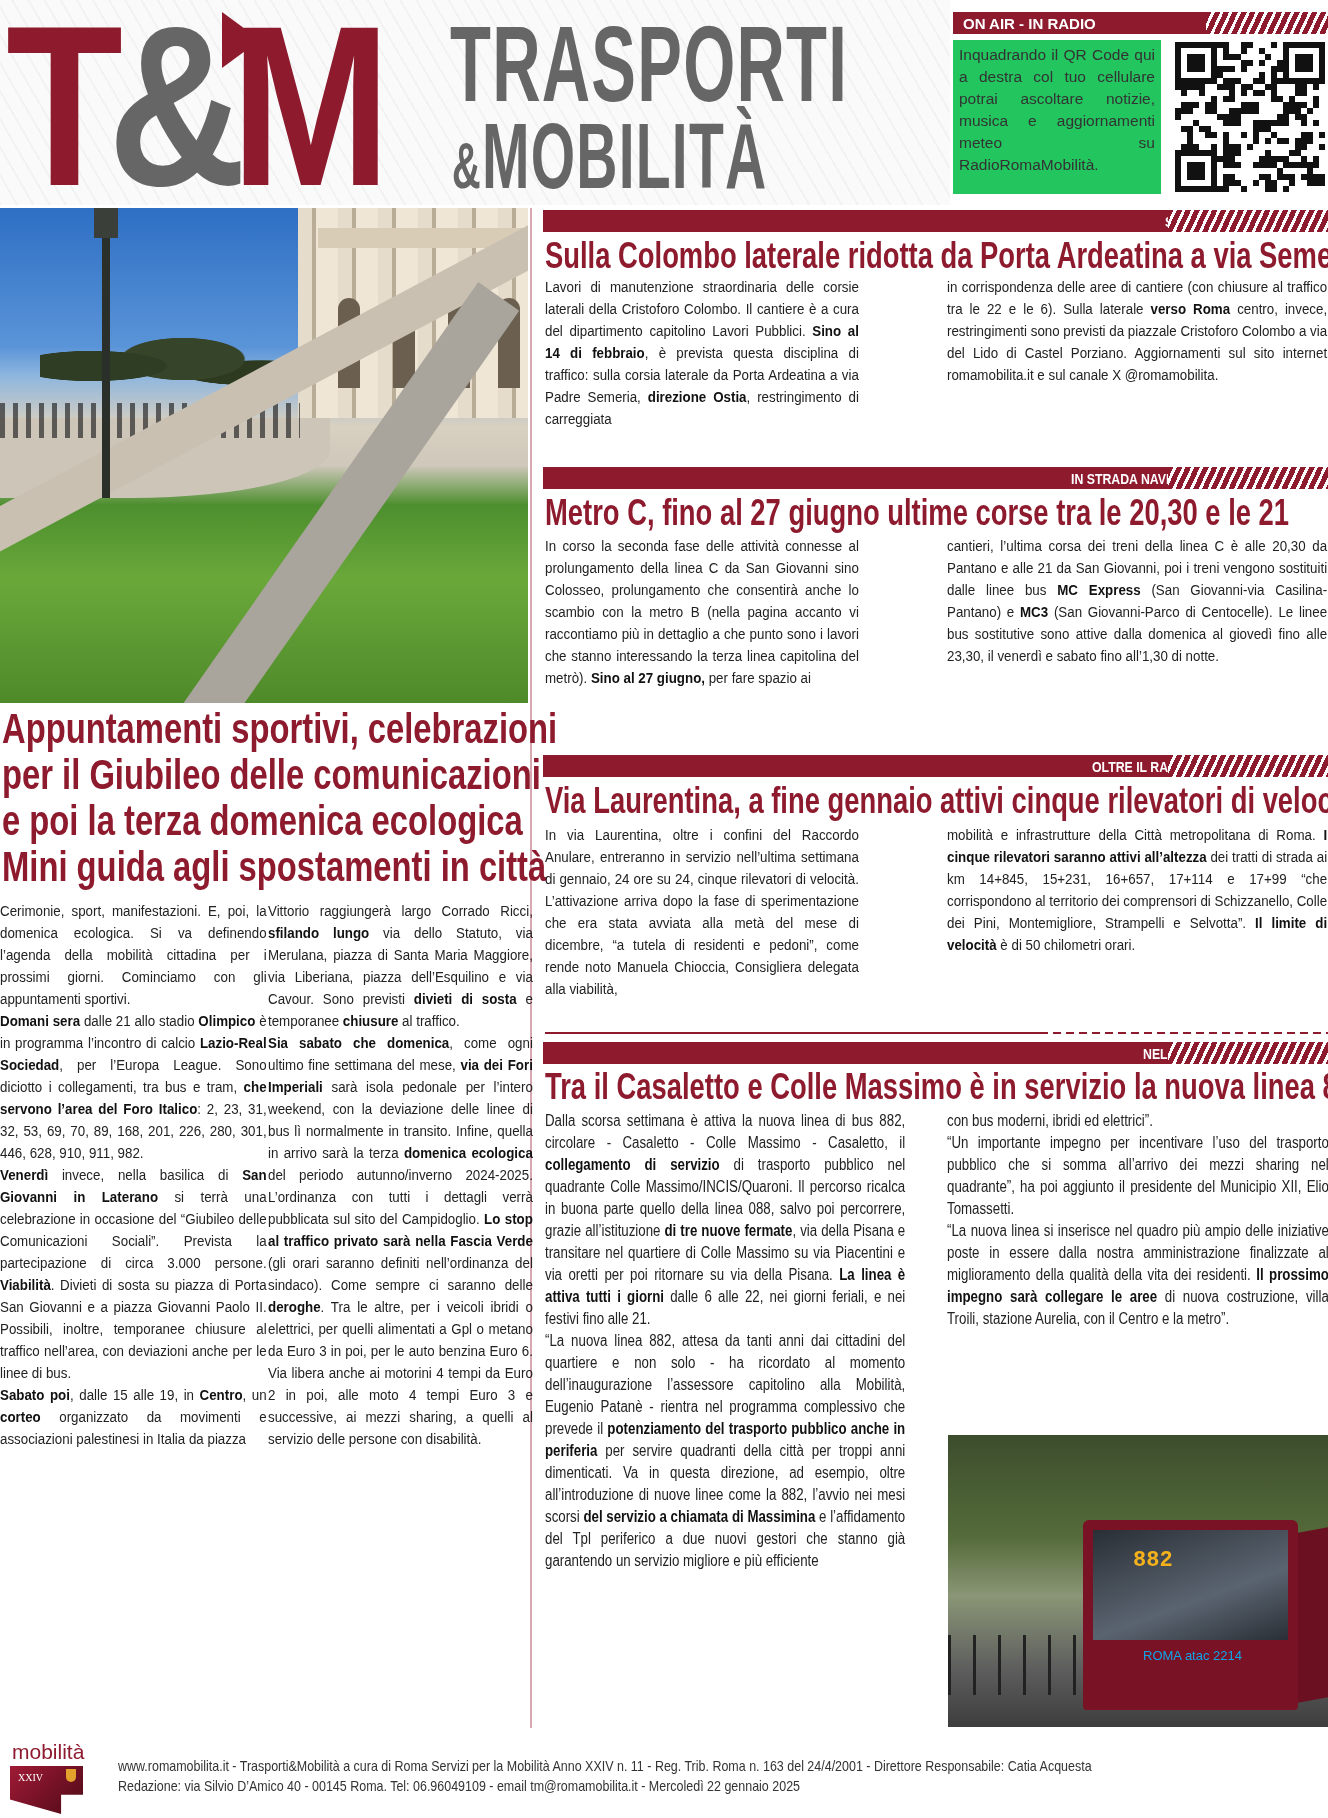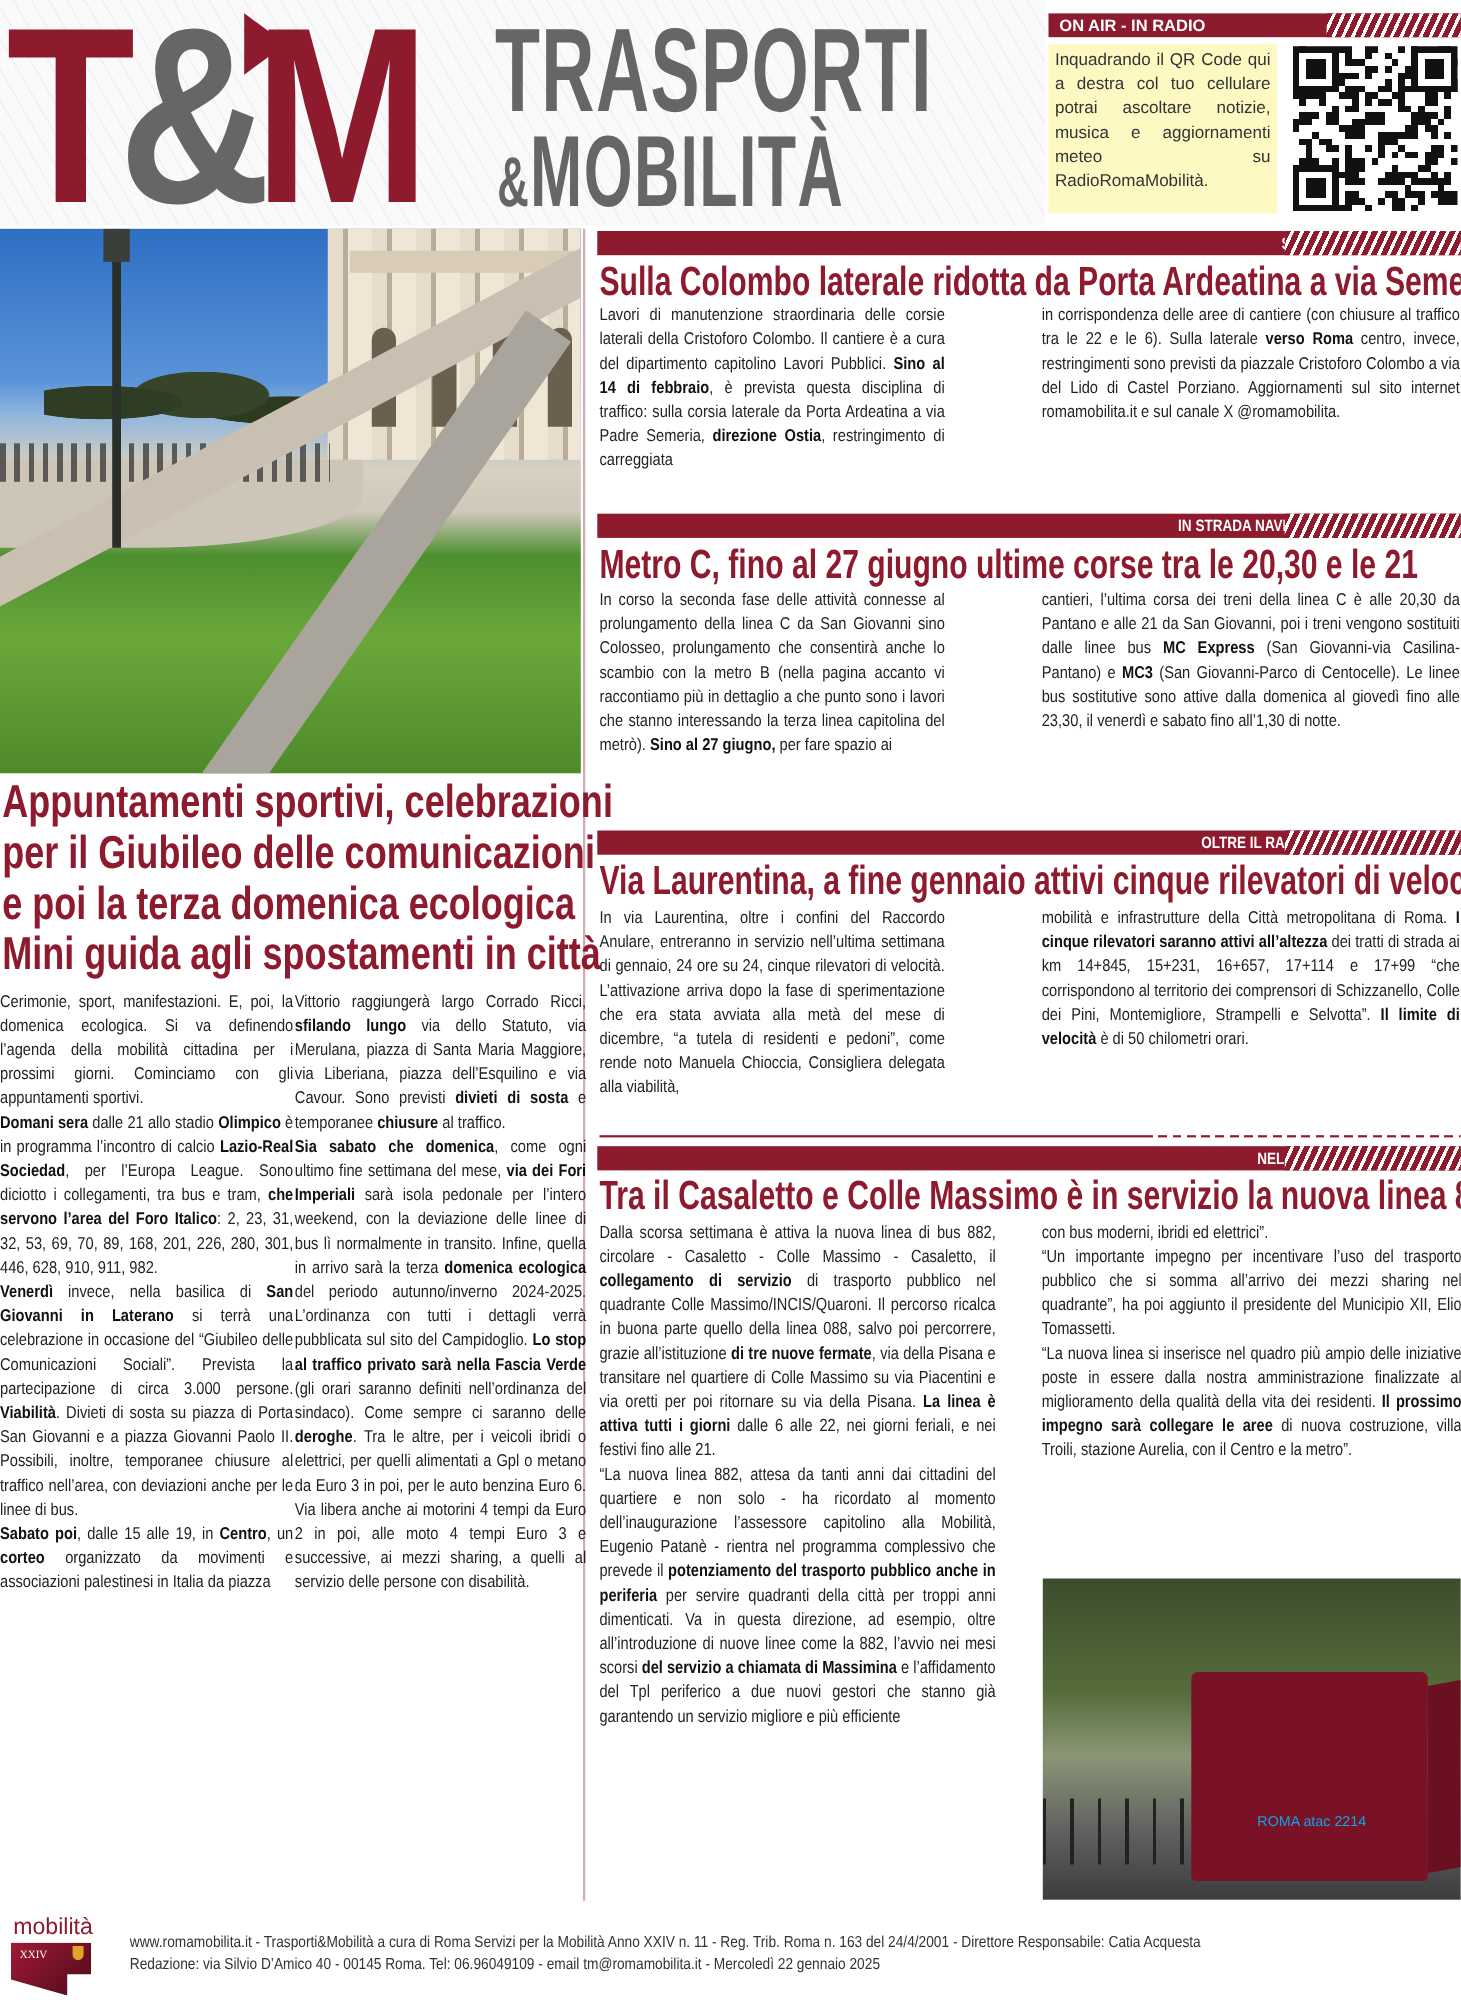--- a/index.html
+++ b/index.html
@@ -24,21 +24,21 @@
     letter-spacing:2px; transform:scaleX(0.62); transform-origin:left top; line-height:1; }
   .title-2 .amp { font-size:64px; }
 
   
   #radio { position:absolute; left:953px; top:12px; width:413px; height:190px; }
   .radio-bar { height:22px; background:var(--wine); color:#fff; font-weight:bold; font-size:15px;
     padding:3px 0 0 10px; position:relative; width:100%;
     clip-path: polygon(0 0, 100% 0, 100% 100%, 0 100%); }
   .radio-bar .stripes, .sec-bar .stripes { position:absolute; right:0; top:0; bottom:0; width:160px;
     background: repeating-linear-gradient(115deg, var(--wine) 0 5px, #fff 5px 8px); }
-  .radio-body { position:absolute; left:0; top:28px; width:208px; height:154px; background:#fef9c3;
+  .radio-body { position:absolute; left:0; top:28px; width:208px; height:154px; background:#22c55e;
     padding:4px 6px; font-size:15.5px; line-height:22px; text-align:justify; color:#333; }
   .qr { position:absolute; left:222px; top:30px; width:150px; height:150px; background:#fff; }
   .qr svg { width:100%; height:100%; }
   .dash-line { position:absolute; left:0; top:198px; width:100%; height:3px;
     background: linear-gradient(90deg, var(--wine) 0 62%, transparent 62%); }
   .dash-line::after { content:""; position:absolute; left:62%; right:0; top:0; height:3px;
     background: repeating-linear-gradient(90deg, var(--wine) 0 9px, transparent 9px 14px); }
 
   
   #photo-basilica { position:absolute; left:0; top:208px; width:528px; height:495px; overflow:hidden;
@@ -438,20 +438,23 @@
 
 <div class="sec-bar" style="left:543px;top:1042px;width:785px;"><span class="lbl">NEL QUADRANTE OVEST</span><span class="stripes"></span></div>
 <div class="headline" style="left:545px;top:1068px;font-size:37px;">Tra il Casaletto e Colle Massimo è in servizio la nuova linea 882</div>
 <div class="col rich" style="left:545px;top:1110px;width:434px;font-size:16px;transform:scaleX(0.83);"><span>Dalla scorsa settimana è attiva la nuova linea di bus 882, circolare - Casaletto - Colle Massimo - Casaletto, il </span><b>collegamento di servizio</b><span> di trasporto pubblico nel quadrante Colle Massimo/INCIS/Quaroni. Il percorso ricalca in buona parte quello della linea 088, salvo poi percorrere, grazie all’istituzione </span><b>di tre nuove fermate</b><span>, via della Pisana e transitare nel quartiere di Colle Massimo su via Piacentini e via oretti per poi ritornare su via della Pisana. </span><b>La linea è attiva tutti i giorni</b><span> dalle 6 alle 22, nei giorni feriali, e nei festivi fino alle 21.</span><br><span>“La nuova linea 882, attesa da tanti anni dai cittadini del quartiere e non solo - ha ricordato al momento dell’inaugurazione l’assessore capitolino alla Mobilità, Eugenio Patanè - rientra nel programma complessivo che prevede il </span><b>potenziamento del trasporto pubblico anche in periferia</b><span> per servire quadranti della città per troppi anni dimenticati. Va in questa direzione, ad esempio, oltre all’introduzione di nuove linee come la 882, l’avvio nei mesi scorsi </span><b>del servizio a chiamata di Massimina</b><span> e l’affidamento del Tpl periferico a due nuovi gestori che stanno già garantendo un servizio migliore e più efficiente</span></div>
 <div class="col rich" style="left:947px;top:1110px;width:460px;font-size:16px;transform:scaleX(0.83);"><span>con bus moderni, ibridi ed elettrici”.</span><br><span>“Un importante impegno per incentivare l’uso del trasporto pubblico che si somma all’arrivo dei mezzi sharing nel quadrante”, ha poi aggiunto il presidente del Municipio XII, Elio Tomassetti.</span><br><span>“La nuova linea si inserisce nel quadro più ampio delle iniziative poste in essere dalla nostra amministrazione finalizzate al miglioramento della qualità della vita dei residenti. </span><b>Il prossimo impegno sarà collegare le aree</b><span> di nuova costruzione, villa Troili, stazione Aurelia, con il Centro e la metro”.</span></div>
 
 <div id="photo-bus">
   <div class="fence"></div>
   <div class="bus-side"></div>
   <div class="bus">
+    <div class="bus-glass">
+        <span class="bus-sign">882</span>
+      </div>
     <span class="bus-label">ROMA  atac 2214</span>
   </div>
 </div>
 
 <div id="footer">
   <div class="foot-logo-word">mobilità</div>
   <div class="foot-logo-ribbon"></div>
   <div class="foot-logo-roma">XXIV</div>
   <div class="foot-shield"></div>
   <div class="foot-text">

